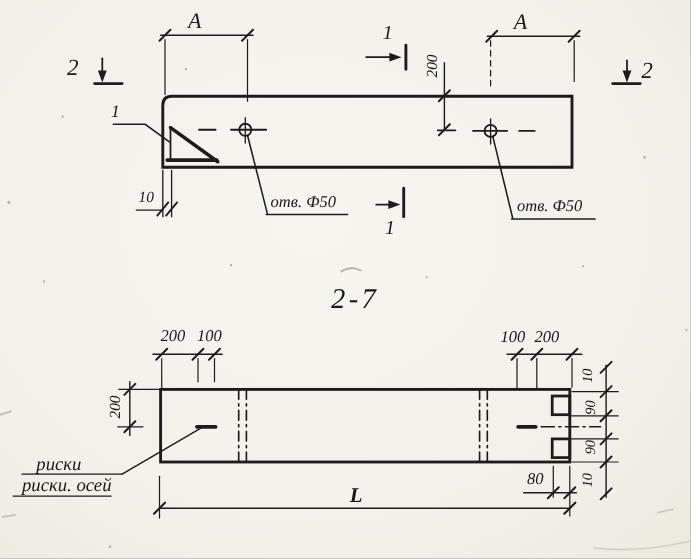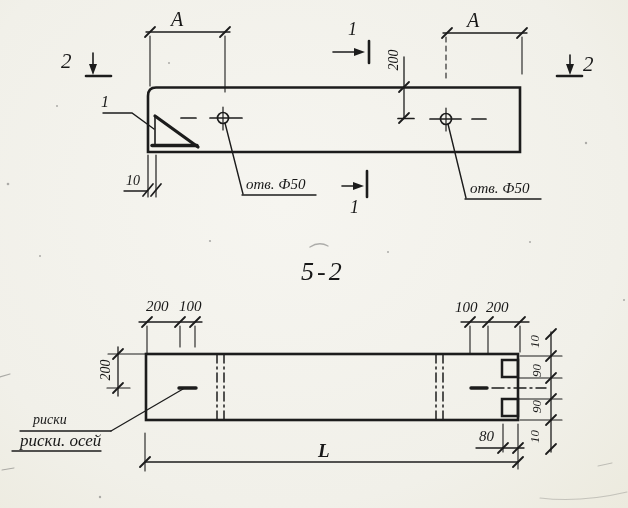--- a/index.html
+++ b/index.html
@@ -231,33 +231,33 @@
   <span class="lbl" style="left:350px;top:198px;font-size:18px;">1</span>
   <span class="lbl" style="left:61px;top:51px;font-size:21px;">2</span>
   <span class="lbl" style="left:583px;top:54px;font-size:21px;">2</span>
 
   <span class="lbl" style="left:101px;top:94px;font-size:16px;">1</span>
   <span class="lbl" style="left:126px;top:174px;font-size:14px;">10</span>
 
   <span class="lbl" style="left:246px;top:177px;font-size:15px;">отв. Ф50</span>
   <span class="lbl" style="left:470px;top:181px;font-size:15px;">отв. Ф50</span>
 
-  <span class="lbl" style="left:301px;top:259px;font-size:26px;letter-spacing:3px;">5-2</span>
+  <span class="lbl" style="left:301px;top:259px;font-size:26px;letter-spacing:3px;">2-7</span>
 
   <span class="lbl" style="left:146px;top:299px;font-size:15px;">200</span>
   <span class="lbl" style="left:179px;top:299px;font-size:15px;">100</span>
   <span class="lbl" style="left:455px;top:300px;font-size:15px;">100</span>
   <span class="lbl" style="left:486px;top:300px;font-size:15px;">200</span>
 
   <span class="lbl rot" style="left:90px;top:363px;width:32px;font-size:14px;">200</span>
 
   <span class="lbl rot" style="left:524px;top:335px;width:20px;font-size:13px;">10</span>
   <span class="lbl rot" style="left:526px;top:364px;width:20px;font-size:13px;">90</span>
   <span class="lbl rot" style="left:526px;top:400px;width:20px;font-size:13px;">90</span>
   <span class="lbl rot" style="left:524px;top:430px;width:20px;font-size:13px;">10</span>
 
   <span class="lbl" style="left:479px;top:429px;font-size:15px;">80</span>
   <span class="lbl" style="left:318px;top:441px;font-size:19px;font-weight:bold;">L</span>
 
-  <span class="lbl" style="left:33px;top:413px;font-size:14px;">риски</span>
+  <span class="lbl" style="left:33px;top:413px;font-size:17px;">риски</span>
   <span class="lbl" style="left:20px;top:432px;font-size:17px;">риски. осей</span>
 
 </div>
 
 </body></html>

